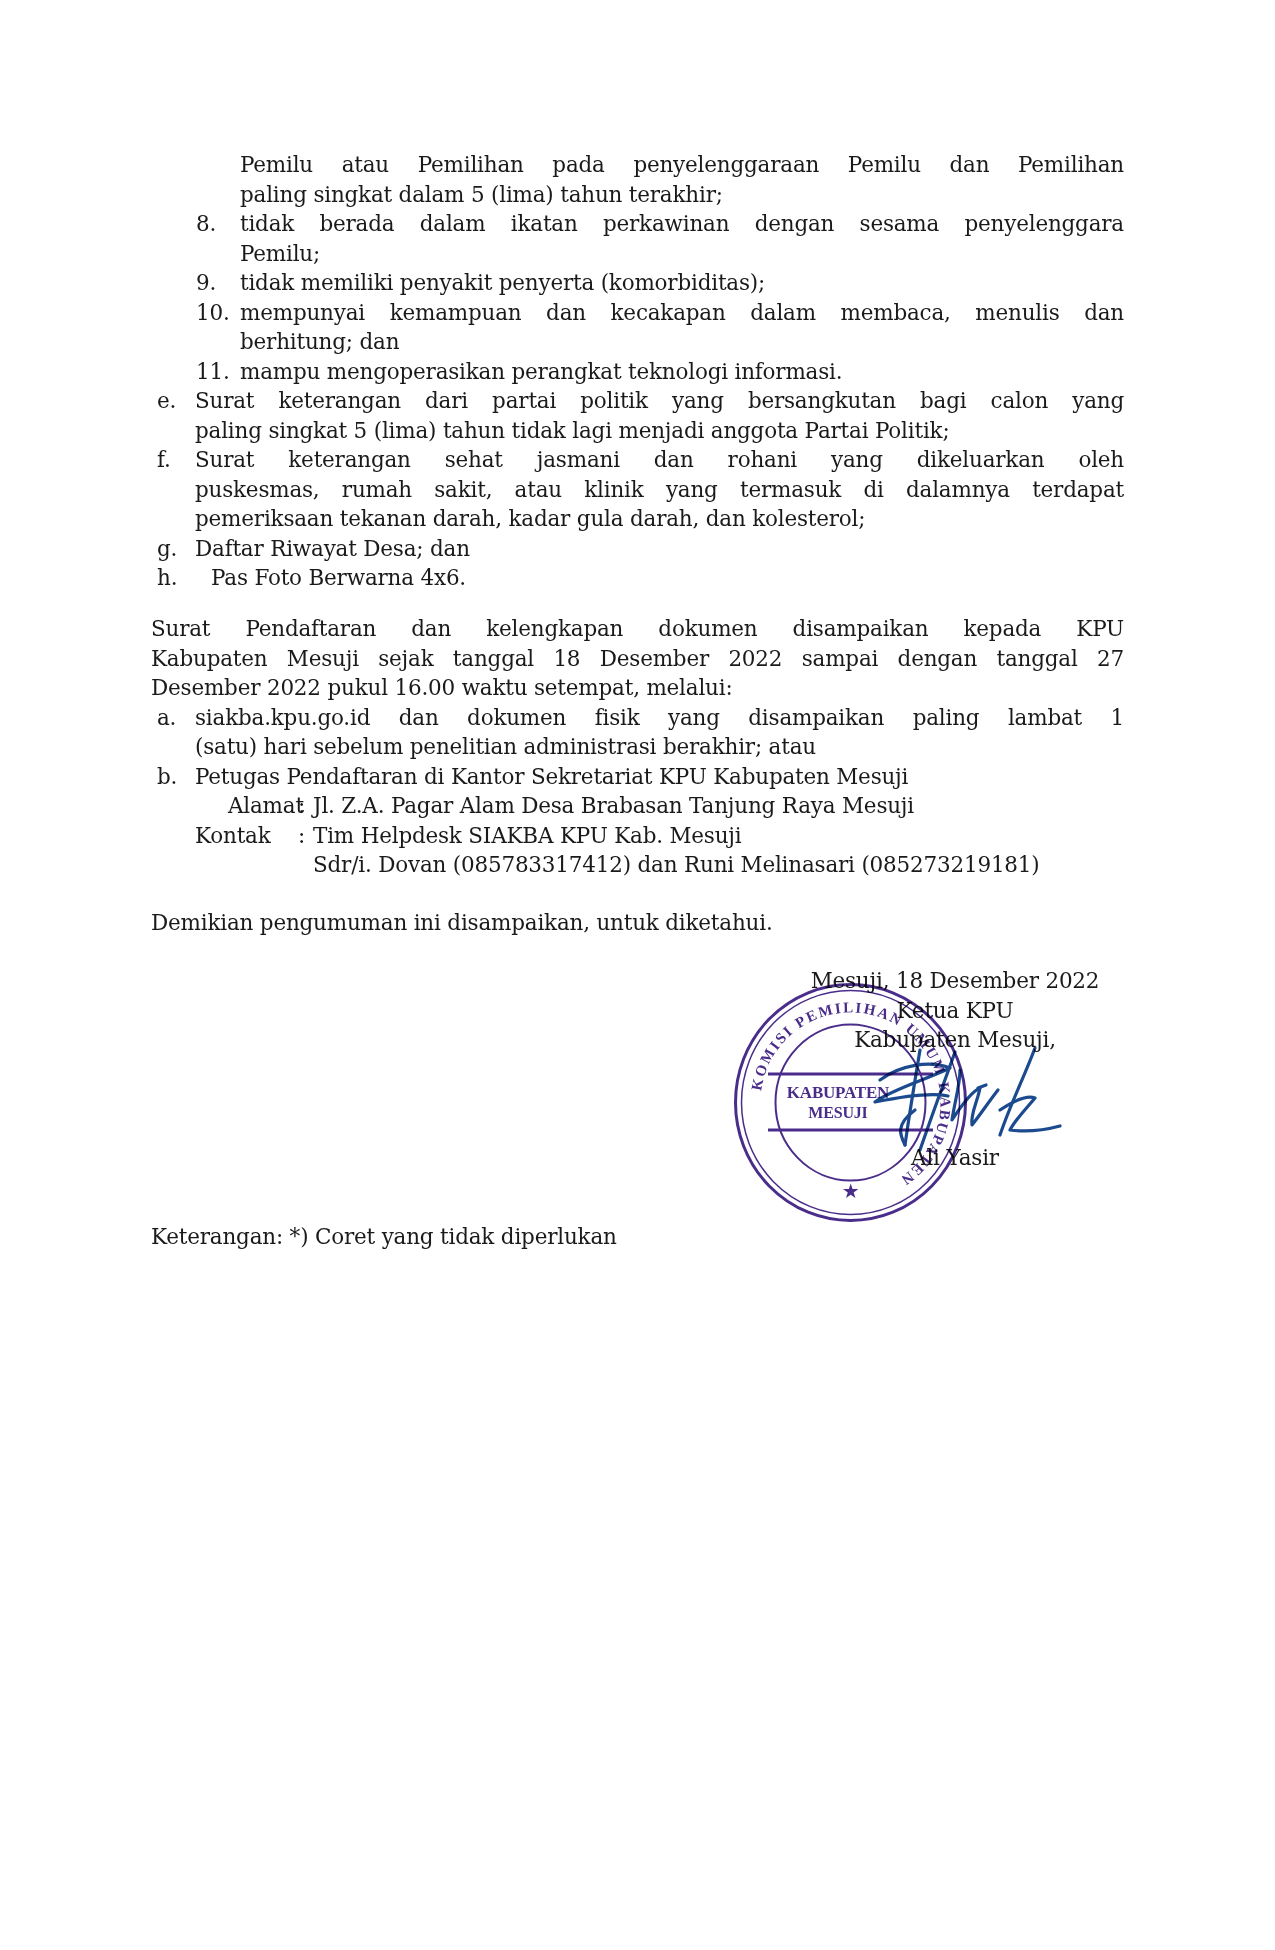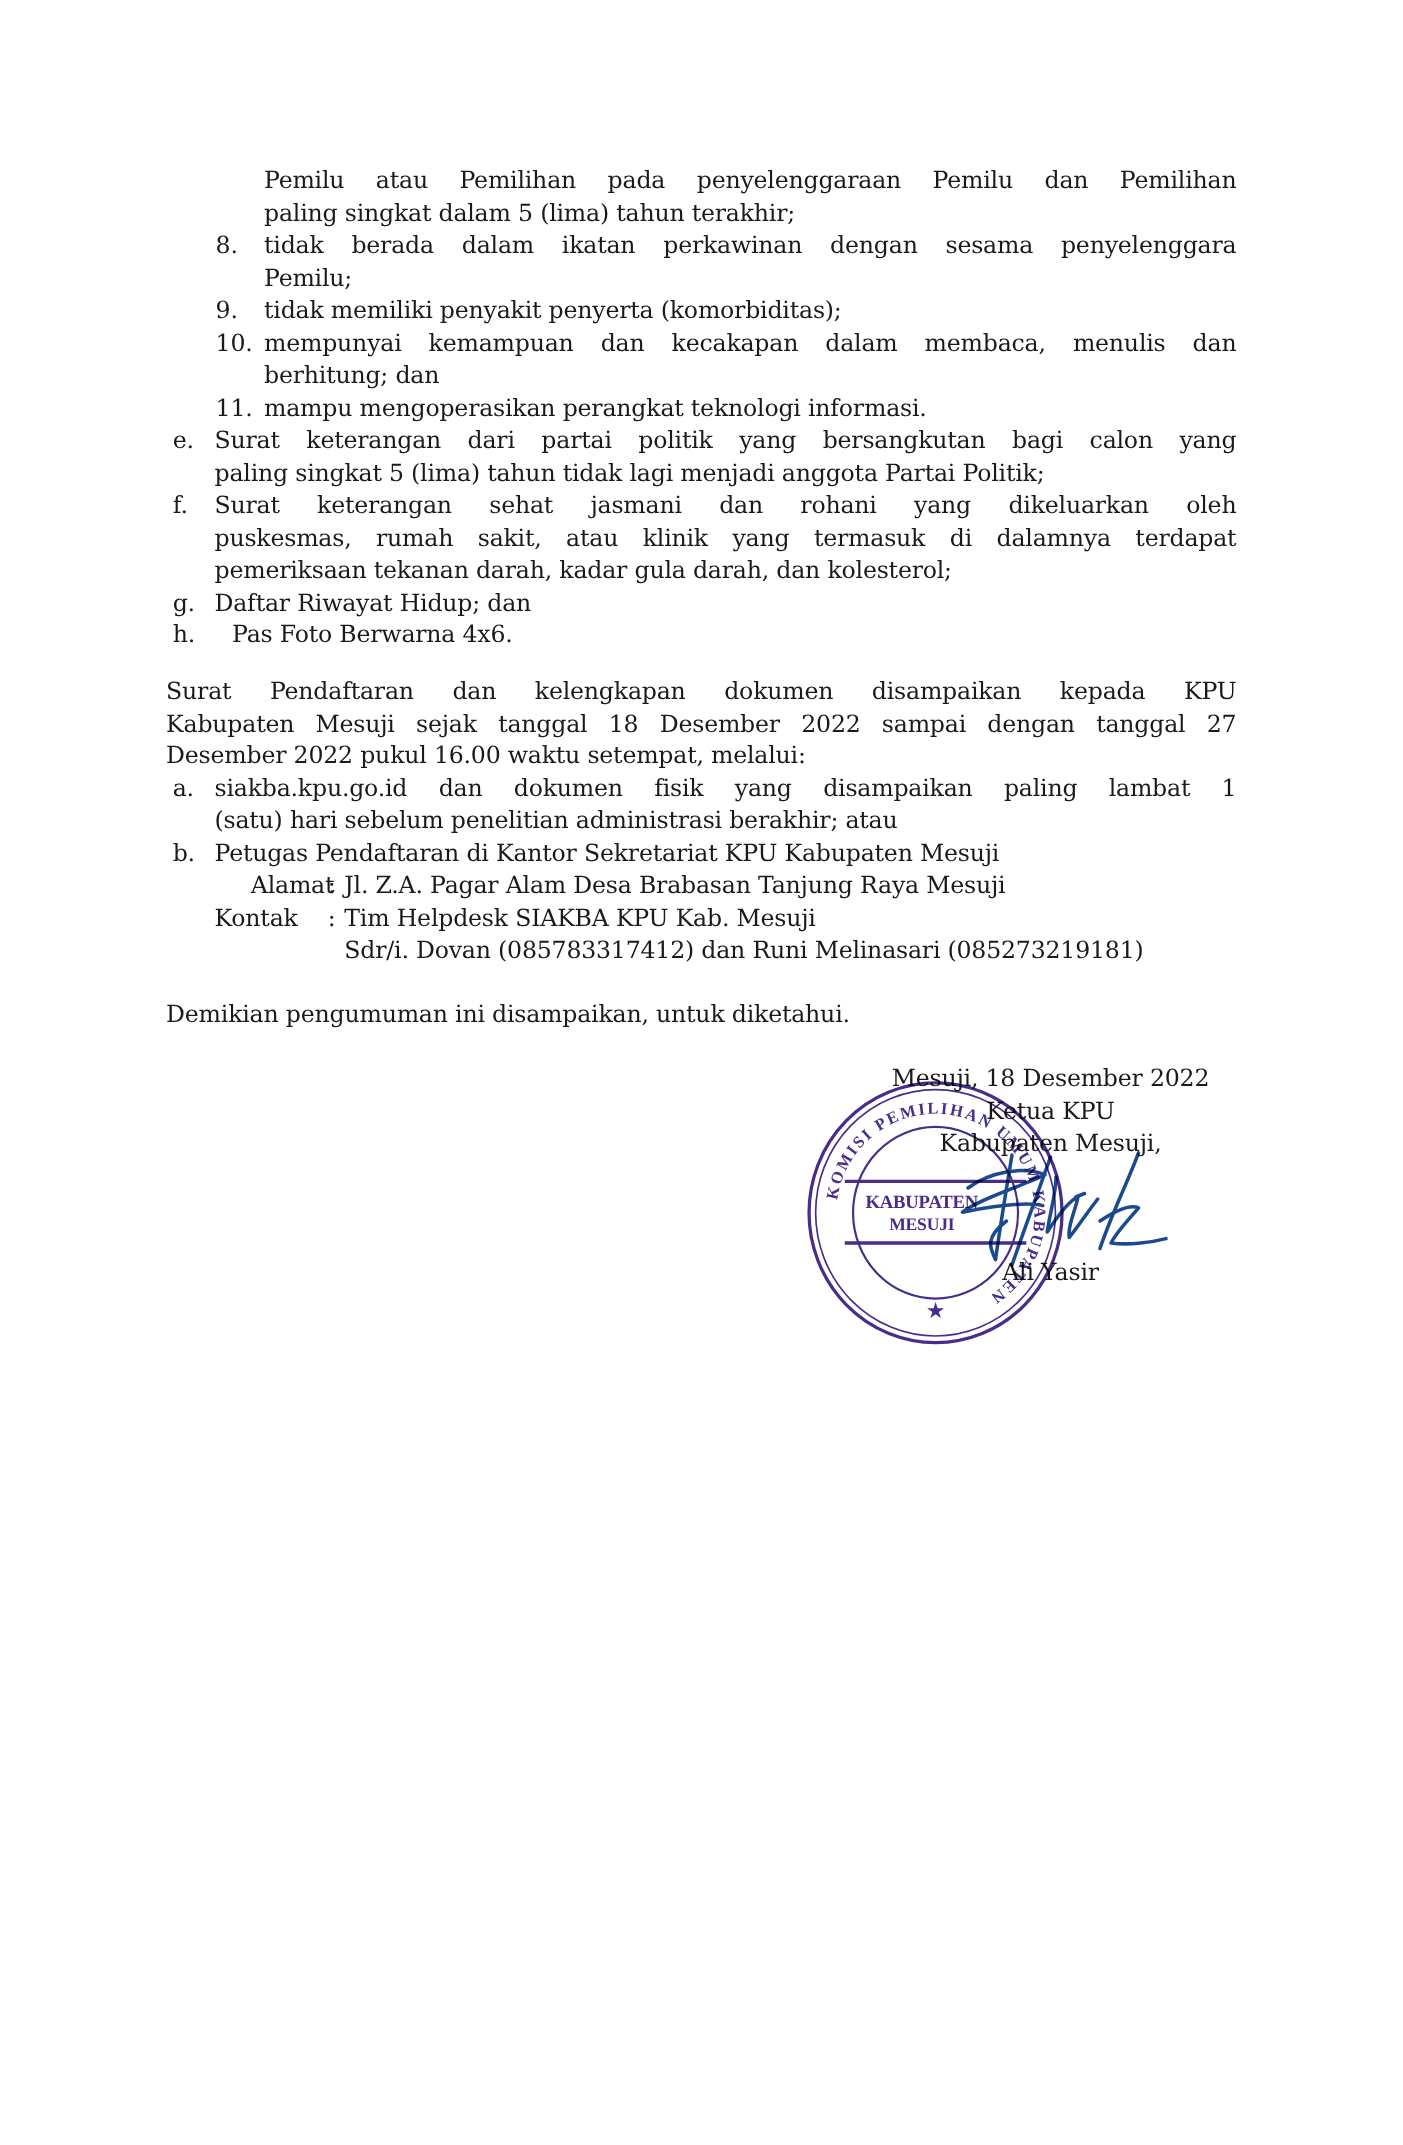--- a/index.html
+++ b/index.html
@@ -93,21 +93,21 @@
   <div class="num" style="left:157px; top:386px;">e.</div>
   <div class="just" style="left:195px; top:386px; width:929px;">Surat keterangan dari partai politik yang bersangkutan bagi calon yang</div>
   <div class="line" style="left:195px; top:415.5px;">paling singkat 5 (lima) tahun tidak lagi menjadi anggota Partai Politik;</div>
 
   <div class="num" style="left:157px; top:445px;">f.</div>
   <div class="just" style="left:195px; top:445px; width:929px;">Surat keterangan sehat jasmani dan rohani yang dikeluarkan oleh</div>
   <div class="just" style="left:195px; top:474.5px; width:929px;">puskesmas, rumah sakit, atau klinik yang termasuk di dalamnya terdapat</div>
   <div class="line" style="left:195px; top:504px;">pemeriksaan tekanan darah, kadar gula darah, dan kolesterol;</div>
 
   <div class="num" style="left:157px; top:533.5px;">g.</div>
-  <div class="line" style="left:195px; top:533.5px;">Daftar Riwayat Hidup; dan</div>
+  <div class="line" style="left:195px; top:533.5px;">Daftar Riwayat Desa; dan</div>
 
   <div class="num" style="left:157px; top:563px;">h.</div>
   <div class="line" style="left:211px; top:563px;">Pas Foto Berwarna 4x6.</div>
 
   <div class="just" style="left:151px; top:614px; width:973px;">Surat Pendaftaran dan kelengkapan dokumen disampaikan kepada KPU</div>
   <div class="just" style="left:151px; top:643.5px; width:973px;">Kabupaten Mesuji sejak tanggal 18 Desember 2022 sampai dengan tanggal 27</div>
   <div class="line" style="left:151px; top:673px;">Desember 2022 pukul 16.00 waktu setempat, melalui:</div>
 
   <div class="num" style="left:157px; top:702.5px;">a.</div>
   <div class="just" style="left:195px; top:702.5px; width:929px;">siakba.kpu.go.id dan dokumen fisik yang disampaikan paling lambat 1</div>
@@ -160,14 +160,15 @@
       <path d="M 60,10 C 55,40 50,70 45,105"></path>
       <path d="M 45,105 C 40,95 35,85 55,70"></path>
       <path d="M 95,12 C 85,40 72,75 60,110"></path>
       <path d="M 100,30 C 100,45 95,60 92,80 C 105,60 115,50 120,48 C 118,60 110,75 112,85 C 120,75 130,60 138,50"></path>
       <path d="M 175,8 C 165,35 150,65 140,95"></path>
       <path d="M 140,70 C 155,60 168,55 175,58 C 165,70 155,80 150,90 C 165,92 185,90 200,86"></path>
       <path d="M 118,48 L 126,45"></path>
     </g>
   </svg>
 
+  <div class="line" style="left:151px; top:1222px;">Keterangan: *) Coret yang tidak diperlukan</div>
 
 </div>
 
 </body></html>

